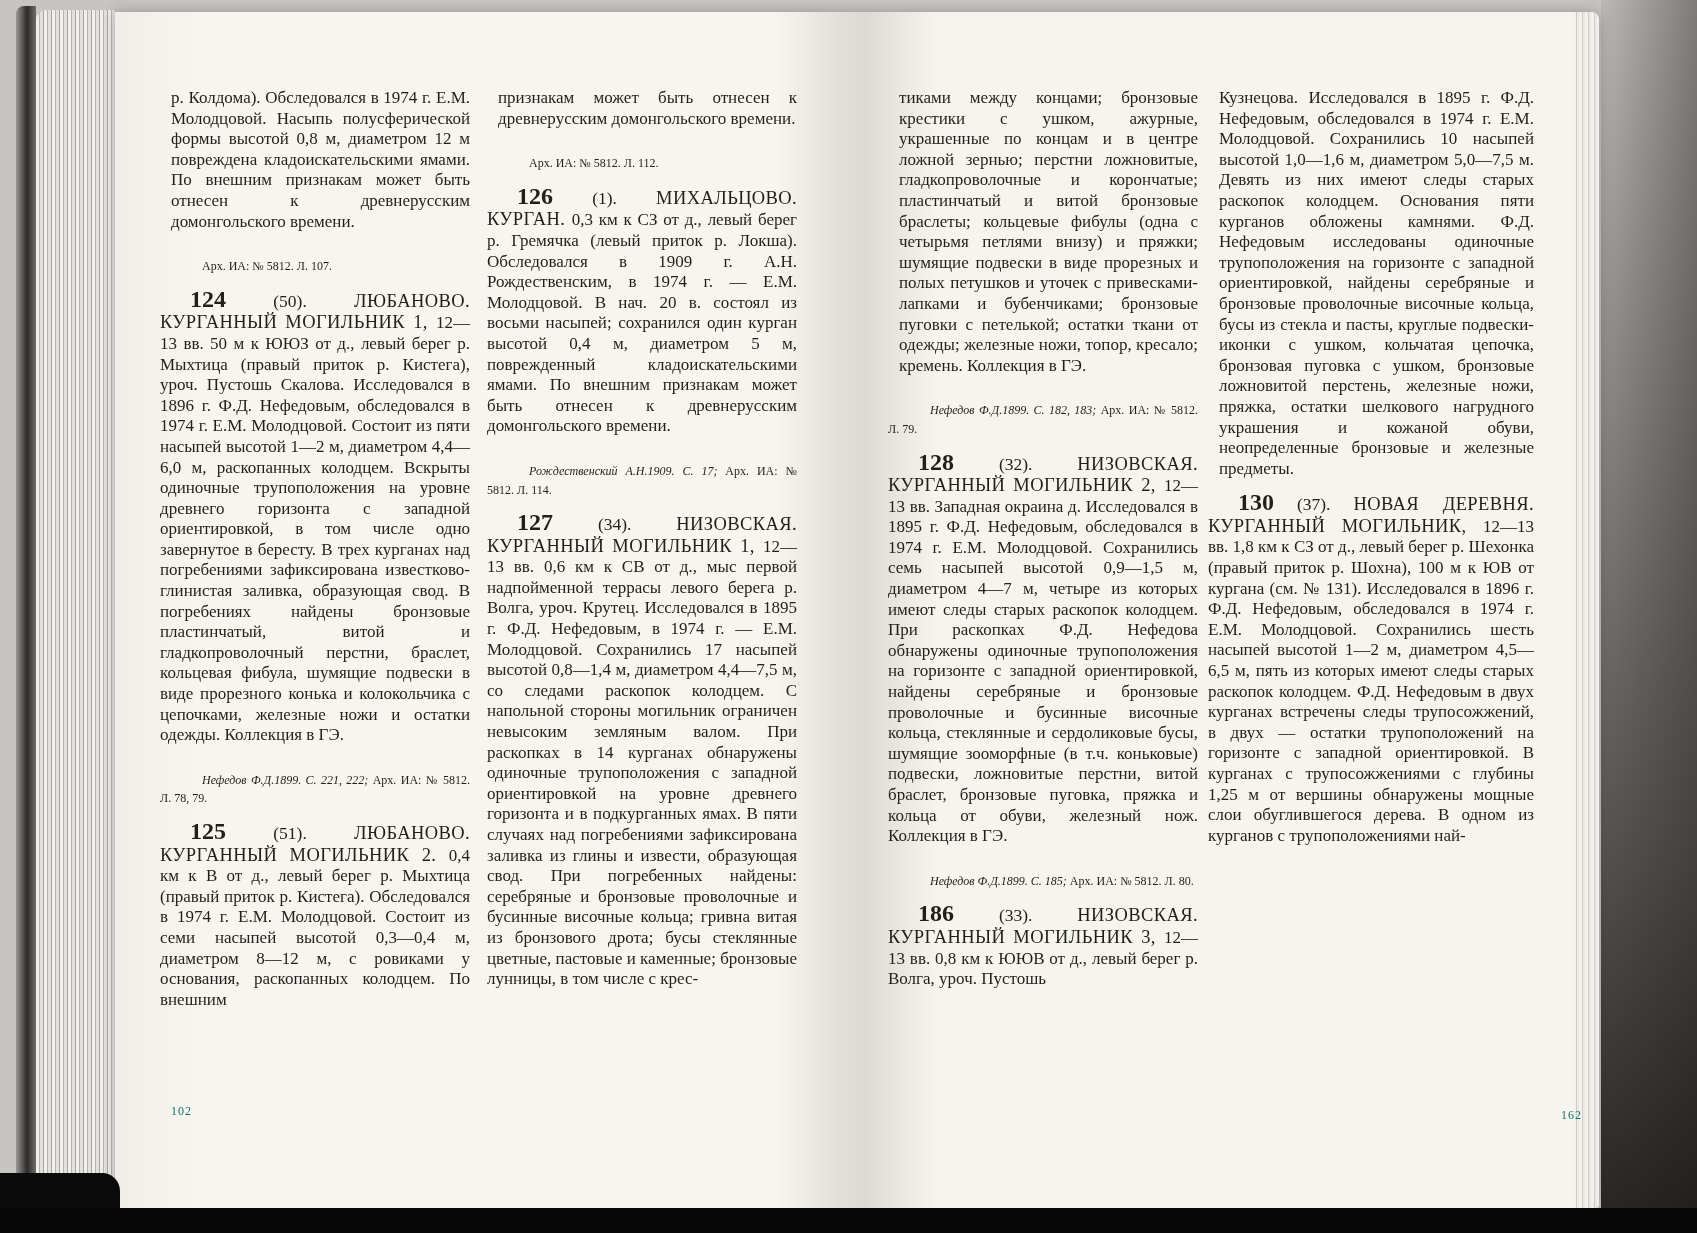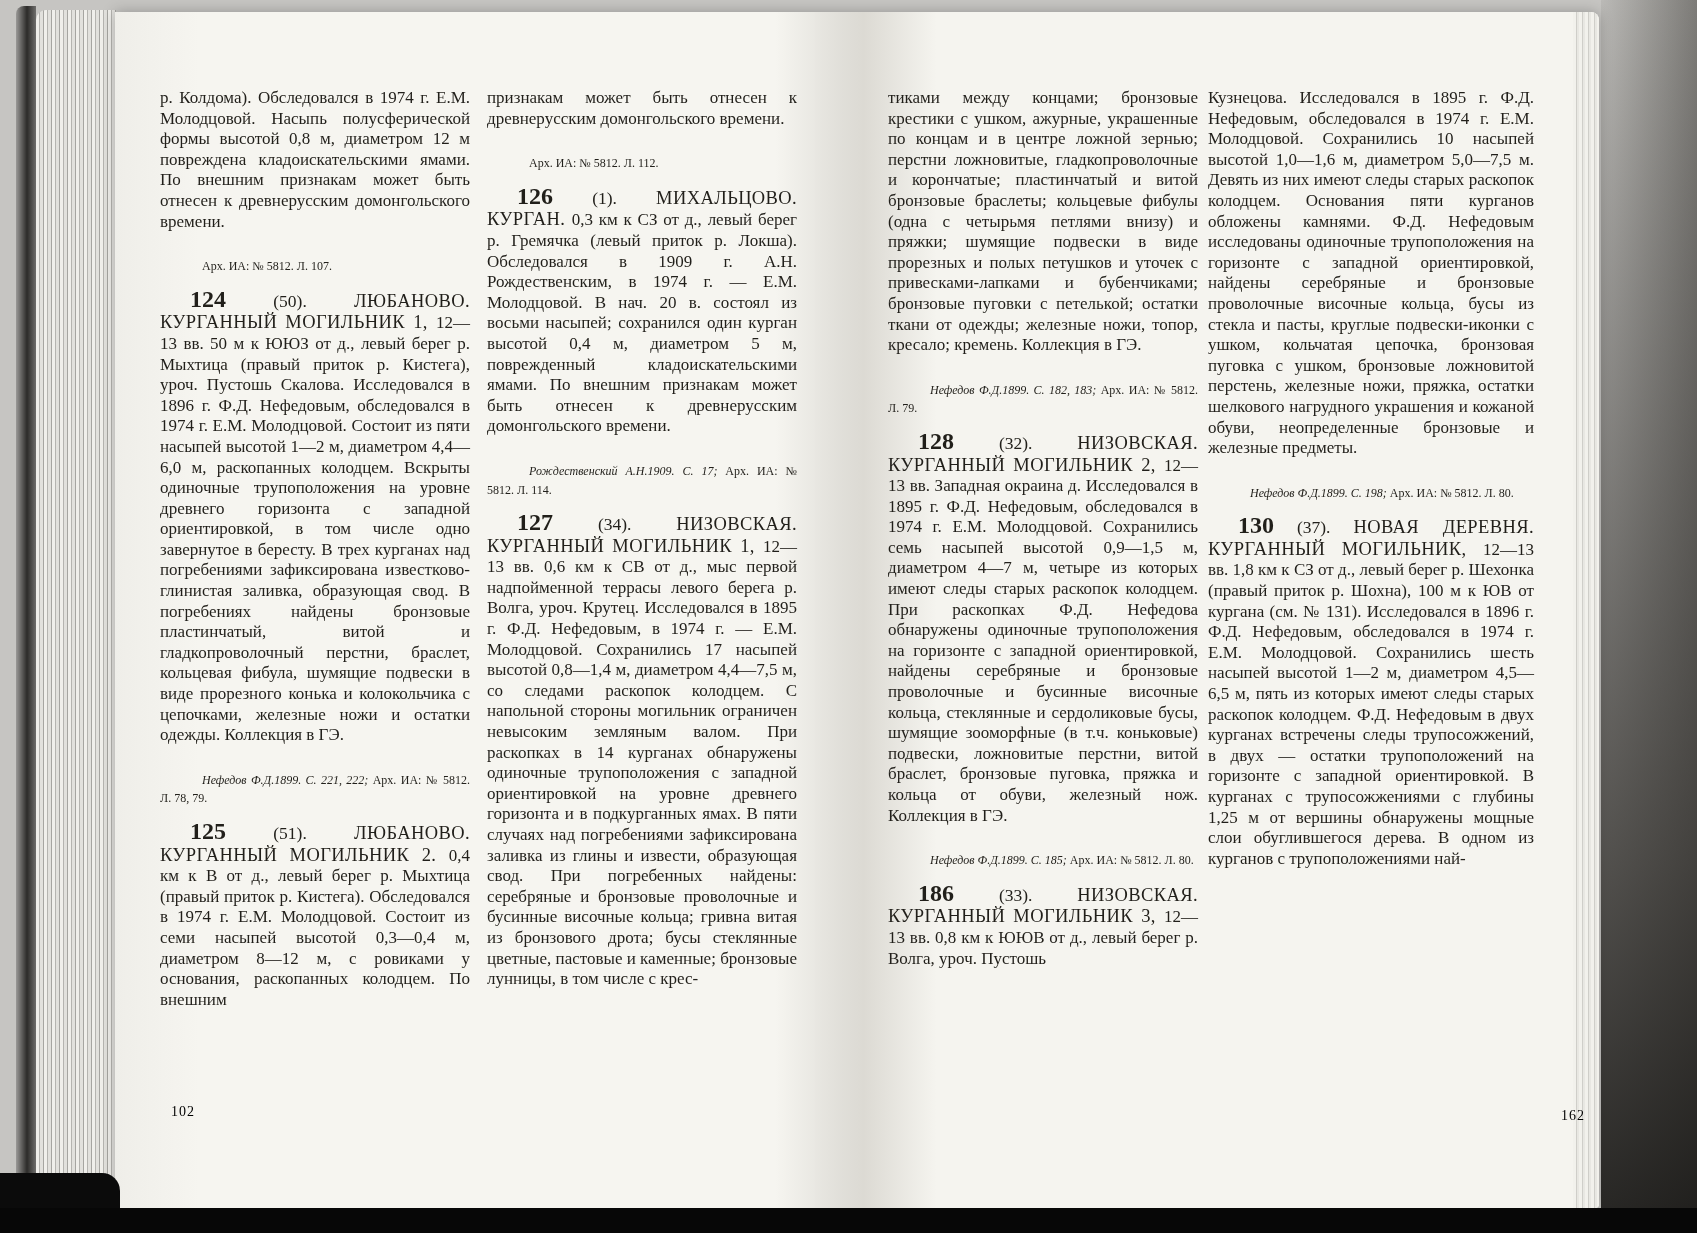--- a/index.html
+++ b/index.html
@@ -59,32 +59,32 @@
     position:absolute;width:310px;
     font-size:17px;line-height:20.6px;color:#211f1a;
     text-align:justify;
   }
   .col-1{left:45px;top:76px;}
   .col-2{left:372px;top:76px;}
   .col-3{left:773px;top:76px;}
   .col-4{left:1093px;top:76px;width:326px;}
   .col p{margin:0;}
   p.para{text-indent:30px;}
-  p.para.cont{text-indent:0;}
+  p.para.cont{text-indent:0;margin-left:11px;}
   p.entry{text-indent:30px;margin-top:13px;}
   .e-num{font-weight:bold;font-size:24px;}
   .e-paren{font-size:17.5px;}
   .e-title{font-size:18.5px;letter-spacing:.4px;}
   p.ref{
     font-size:12px;line-height:18.6px;margin:25px 0 10px 0;
     text-indent:42px;
   }
   p.ref em{}
   .page-number{
-    position:absolute;font-size:14px;color:#000000;letter-spacing:1px;
+    position:absolute;font-size:12px;color:#0f766e;letter-spacing:1px;
   }
   .page-number-left{left:56px;top:1092px;}
   .page-number-right{left:1446px;top:1096px;}
 </style>
 </head>
 <body>
 
 <div class="cover-edge-left"></div>
 <div class="page-stack-left"></div>
 
@@ -109,21 +109,20 @@
     </div>
   <div class="col col-3">
       <p class="para cont">тиками между концами; бронзовые крестики с ушком, ажурные, украшенные по концам и в центре ложной зернью; перстни ложновитые, гладкопроволочные и корончатые; пластинчатый и витой бронзовые браслеты; кольцевые фибулы (одна с четырьмя петлями внизу) и пряжки; шумящие подвески в виде прорезных и полых петушков и уточек с привесками-лапками и бубенчиками; бронзовые пуговки с петелькой; остатки ткани от одежды; железные ножи, топор, кресало; кремень. Коллекция в ГЭ.</p>
       <p class="ref"><em>Нефедов Ф.Д.1899. С. 182, 183;</em> Арх. ИА: № 5812. Л. 79.</p>
       <p class="entry"><span class="e-num">128</span><span class="e-paren"> (32). </span><span class="e-title">НИЗОВСКАЯ. КУРГАННЫЙ МОГИЛЬНИК 2, </span>12—13 вв. Западная окраина д. Исследовался в 1895 г. Ф.Д. Нефедовым, обследовался в 1974 г. Е.М. Молодцовой. Сохранились семь насыпей высотой 0,9—1,5 м, диаметром 4—7 м, четыре из которых имеют следы старых раскопок колодцем. При раскопках Ф.Д. Нефедова обнаружены одиночные трупоположения на горизонте с западной ориентировкой, найдены серебряные и бронзовые проволочные и бусинные височные кольца, стеклянные и сердоликовые бусы, шумящие зооморфные (в т.ч. коньковые) подвески, ложновитые перстни, витой браслет, бронзовые пуговка, пряжка и кольца от обуви, железный нож. Коллекция в ГЭ.</p>
       <p class="ref"><em>Нефедов Ф.Д.1899. С. 185;</em> Арх. ИА: № 5812. Л. 80.</p>
       <p class="entry"><span class="e-num">186</span><span class="e-paren"> (33). </span><span class="e-title">НИЗОВСКАЯ. КУРГАННЫЙ МОГИЛЬНИК 3, </span>12—13 вв. 0,8 км к ЮЮВ от д., левый берег р. Волга, уроч. Пустошь</p>
     </div>
   <div class="col col-4">
       <p class="para cont">Кузнецова. Исследовался в 1895 г. Ф.Д. Нефедовым, обследовался в 1974 г. Е.М. Молодцовой. Сохранились 10 насыпей высотой 1,0—1,6 м, диаметром 5,0—7,5 м. Девять из них имеют следы старых раскопок колодцем. Основания пяти курганов обложены камнями. Ф.Д. Нефедовым исследованы одиночные трупоположения на горизонте с западной ориентировкой, найдены серебряные и бронзовые проволочные височные кольца, бусы из стекла и пасты, круглые подвески-иконки с ушком, кольчатая цепочка, бронзовая пуговка с ушком, бронзовые ложновитой перстень, железные ножи, пряжка, остатки шелкового нагрудного украшения и кожаной обуви, неопределенные бронзовые и железные предметы.</p>
-      <p class="ref"><em>Нефедов Ф.Д.1899. С. 198;</em> Арх. ИА: № 5812. Л. 80.</p>
       <p class="entry"><span class="e-num">130</span><span class="e-paren"> (37). </span><span class="e-title">НОВАЯ ДЕРЕВНЯ. КУРГАННЫЙ МОГИЛЬНИК, </span>12—13 вв. 1,8 км к СЗ от д., левый берег р. Шехонка (правый приток р. Шохна), 100 м к ЮВ от кургана (см. № 131). Исследовался в 1896 г. Ф.Д. Нефедовым, обследовался в 1974 г. Е.М. Молодцовой. Сохранились шесть насыпей высотой 1—2 м, диаметром 4,5—6,5 м, пять из которых имеют следы старых раскопок колодцем. Ф.Д. Нефедовым в двух курганах встречены следы трупосожжений, в двух — остатки трупоположений на горизонте с западной ориентировкой. В курганах с трупосожжениями с глубины 1,25 м от вершины обнаружены мощные слои обуглившегося дерева. В одном из курганов с трупоположениями най-</p>
     </div>
 
   <div class="page-number page-number-left">102</div>
   <div class="page-number page-number-right">162</div>
 </div>
 
 <div class="cover-shadow-right"></div>
 <div class="black-corner-left"></div>
 <div class="black-bar-bottom"></div>

